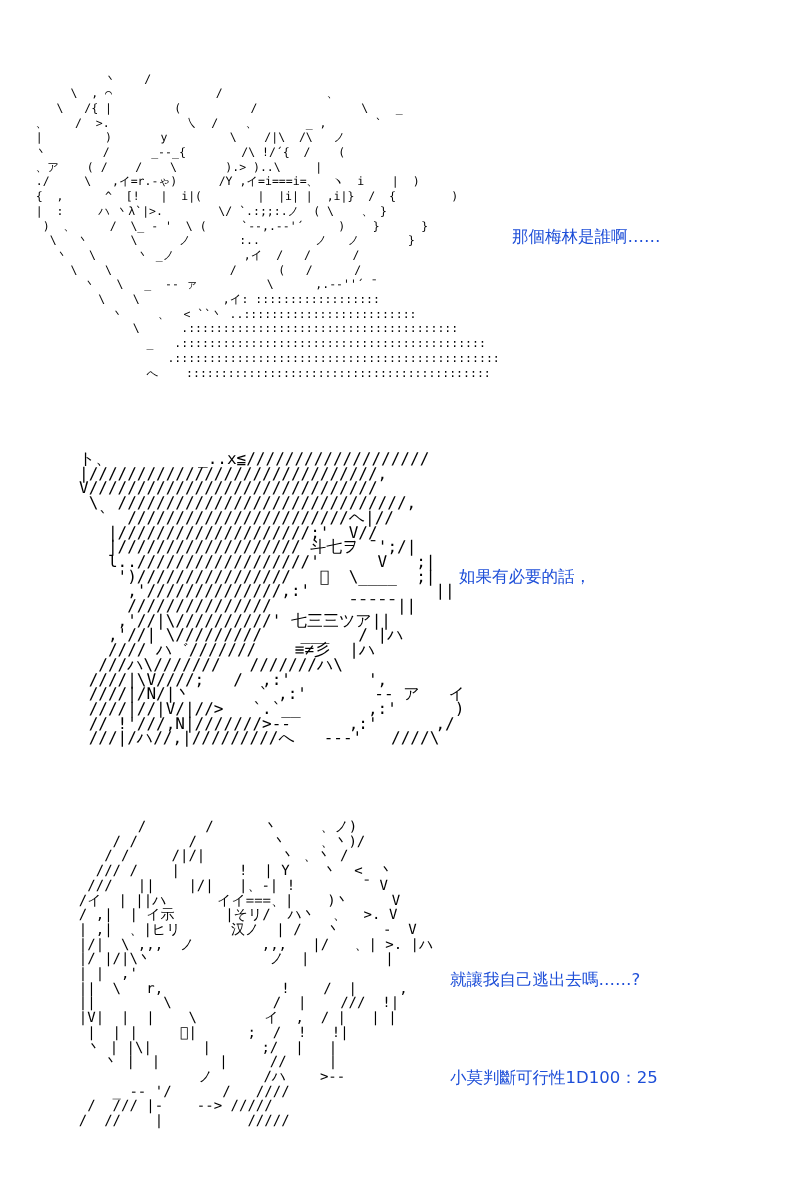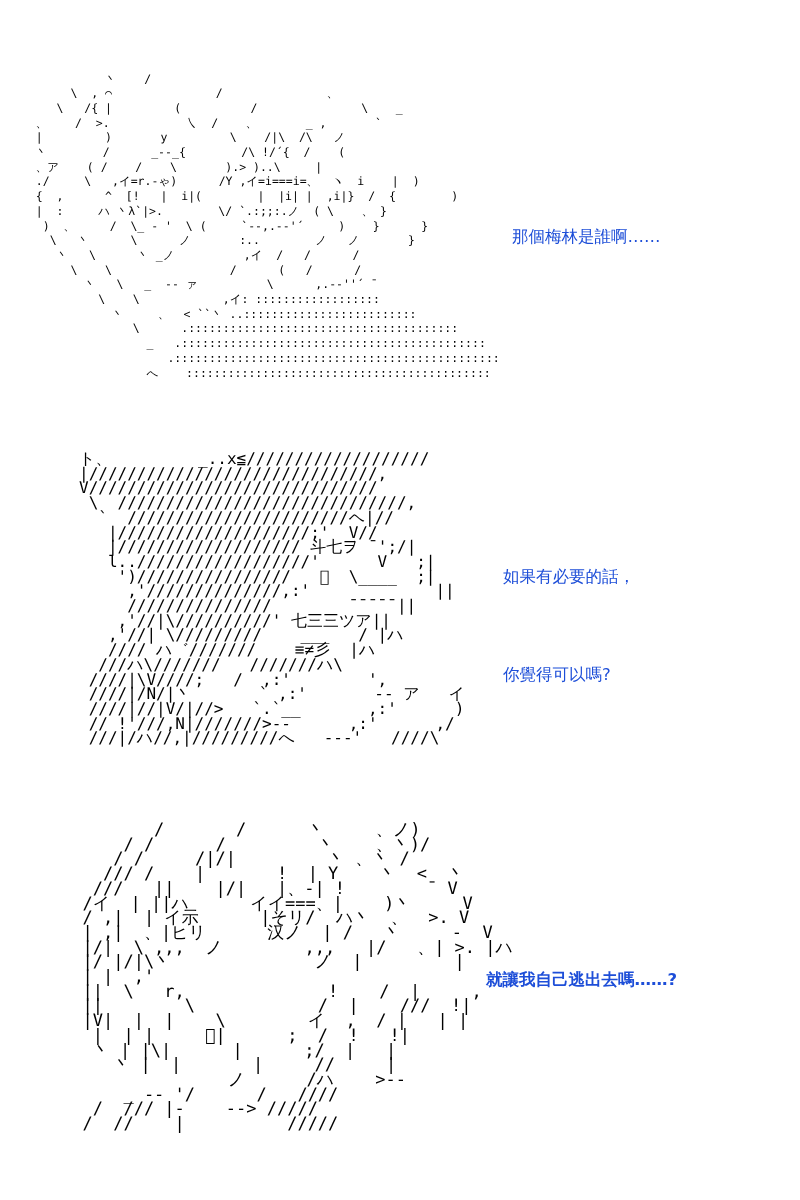--- a/index.html
+++ b/index.html
@@ -43,36 +43,36 @@
   #aa-panel-2 {
     left: 56px;
     top: 436px;
     font-size: 16px;
     line-height: 14.7px;
     margin-left: 23px;
   }
   #aa-panel-3 {
     left: 62px;
     top: 806px;
-    font-size: 17px;
+    font-size: 14px;
     line-height: 14.7px;
   }
 
   
   .dialogue {
     position: absolute;
     color: #1d4ed8;
     font-family: "DejaVu Sans", "Liberation Sans", sans-serif;
     font-size: 16.5px;
     line-height: 28px;
     white-space: pre-line;
   }
   #dialogue-1 { left: 512px; top: 195px; }
-  #dialogue-2 { left: 459px; top: 535px; margin-left: 44px; }
-  #dialogue-3 { left: 486px; top: 938px; font-weight: bold; }
+  #dialogue-2 { left: 459px; top: 535px; }
+  #dialogue-3 { left: 450px; top: 938px; }
 
   .dialogue .line { display: block; }
   .dialogue .spacer { display: block; height: 14px; }
 </style>
 </head>
 <body>
 
 <div class="page">
 
   <pre class="aa" id="aa-panel-1">            丶    /
@@ -119,21 +119,20 @@
   ///ハ\///////   ///////ハ\
  ////|\V////;   /  ,:'        ',
  ////|/N/|丶       ` ,:'       -- ア   イ
  ////|//|V/|//&gt;   `.`__       ,:'      )
  // !'///,N|///////&gt;--      ,:'      ,/
  ///|/ハ//,|/////////へ   --‐'   ////\</pre>
 
   <div class="dialogue" id="dialogue-2">
     <span class="line">如果有必要的話，</span>
     <span class="spacer"></span>
-    <span class="line">你覺得可以嗎?</span>
   </div>
 
   <pre class="aa" id="aa-panel-3">         /       /      丶     、ノ)
       / /      /         丶    、丶)/
      / /     /|/|         丶 、丶 /
     /// /    |       !  | Y    丶  &lt;  丶
    ///   ||    |/|   |、-| !        ̄  V
   /イ  | ||ハ      イイ===、|    )丶     V
   / ,|  | イ示      |そリ/  ハ丶  、  &gt;. V
   | ,|  、|ヒリ      汉ノ  | /   丶     -  V
@@ -147,15 +146,16 @@
    丶 | |\|      |      ;/  |   |
      丶 |  |       |     //     |
         ゙       ノ      /ハ    &gt;--
       _ -‐ '/      /   ////
    /  /// |-    --&gt; /////
   /  //    |          /////</pre>
 
   <div class="dialogue" id="dialogue-3">
     <span class="line">就讓我自己逃出去嗎……?</span>
     <span class="spacer"></span>
+    <span class="line">小莫判斷可行性1D100：25</span>
   </div>
 
 </div>
 
 </body></html>

